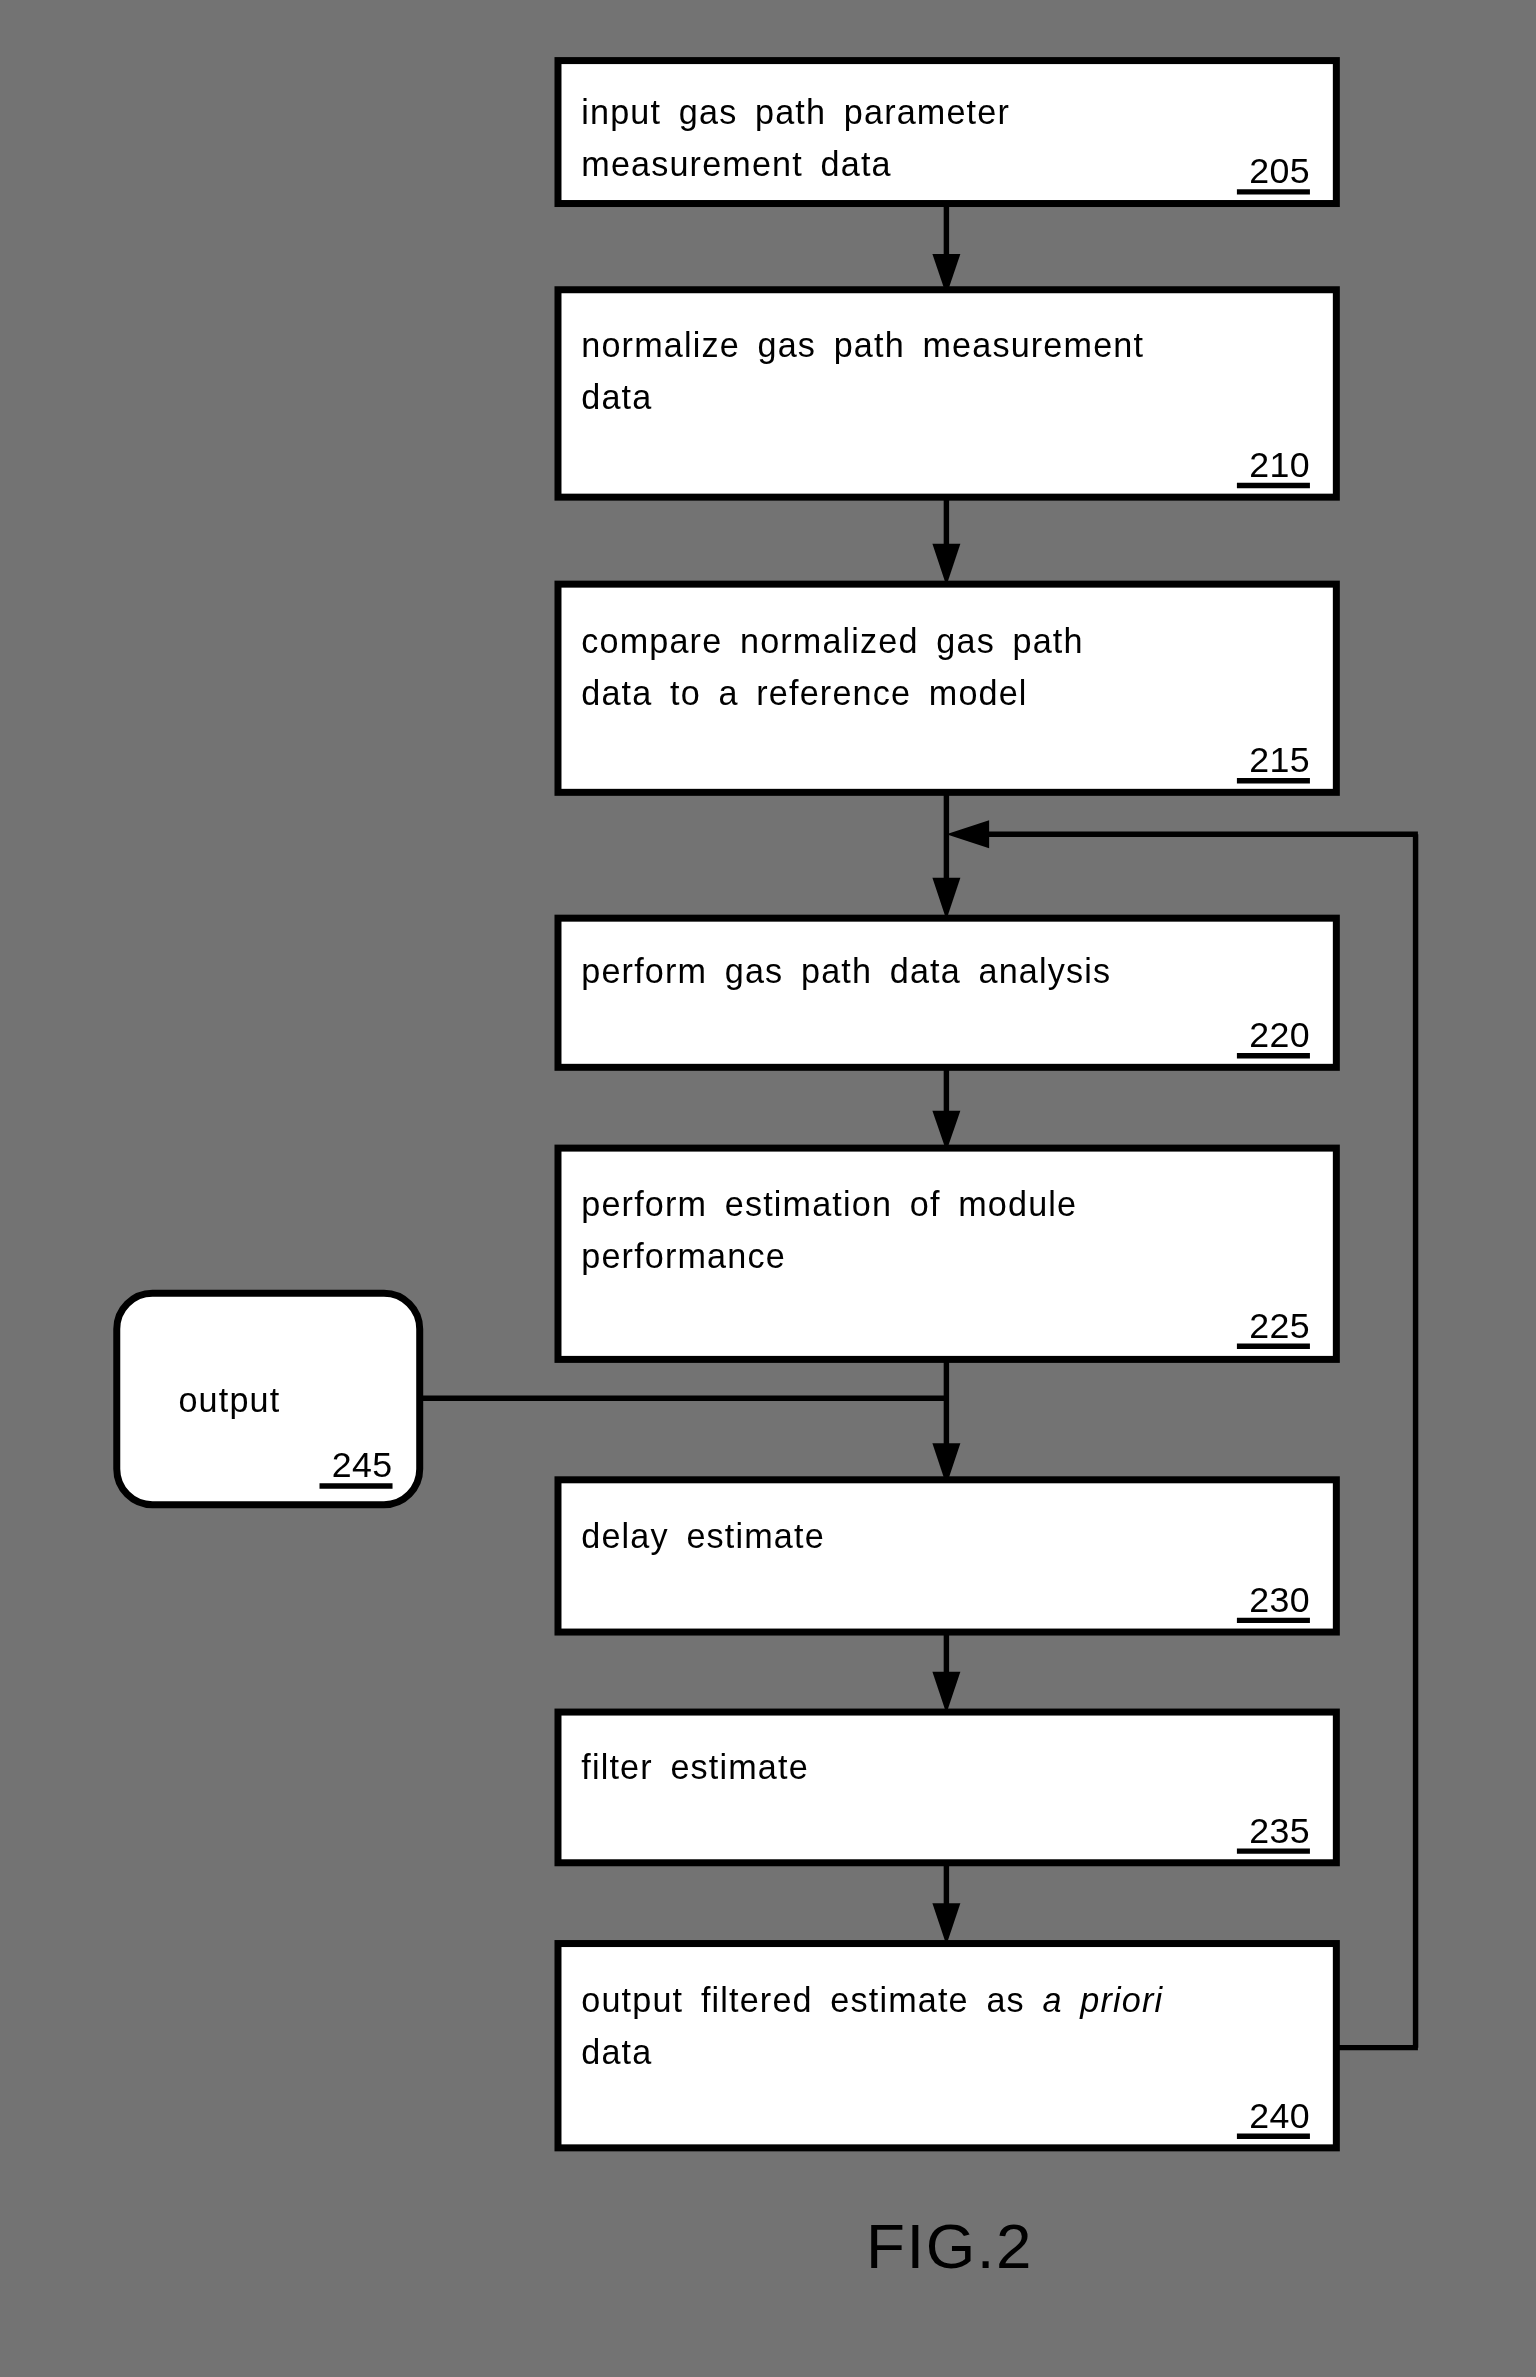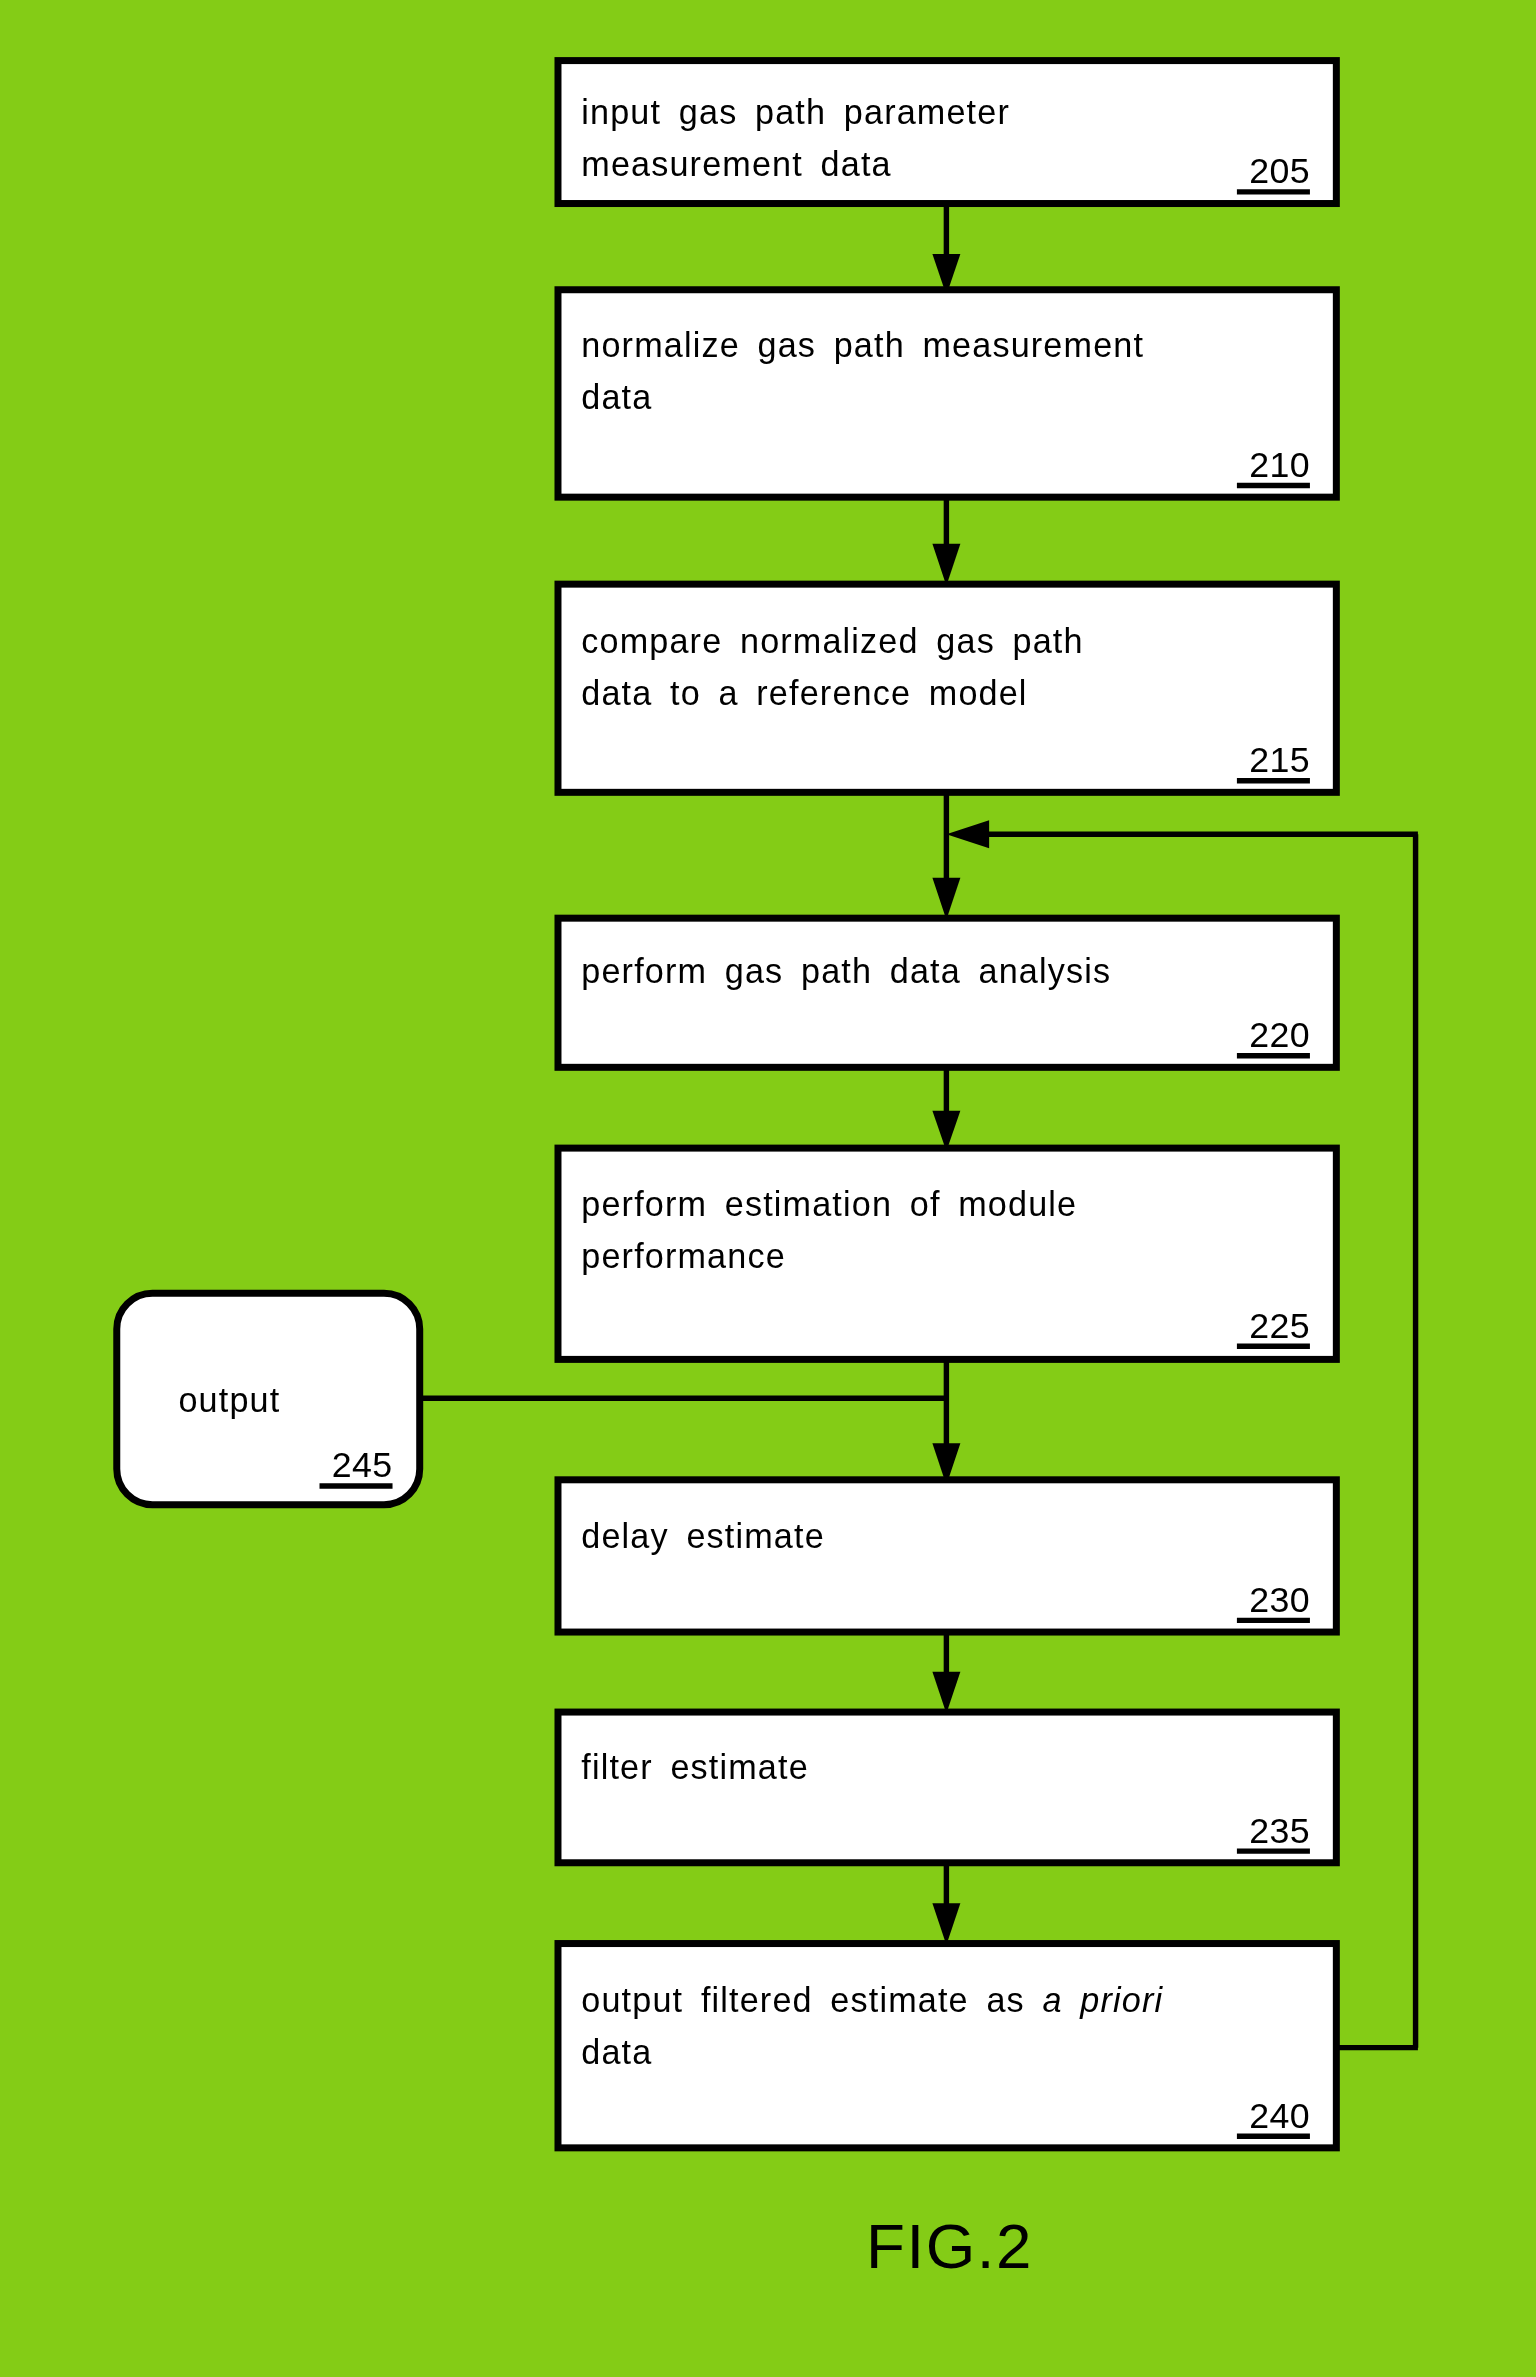--- a/index.html
+++ b/index.html
@@ -9,21 +9,21 @@
     background: #ffffff;
   }
   body {
     font-family: "Liberation Sans", sans-serif;
     color: #000000;
   }
   #page {
     position: relative;
     width: 1537px;
     height: 2377px;
-    background: #84cc16;
+    background: #737373;
     overflow: hidden;
   }
   #figure-svg {
     position: absolute;
     left: 0;
     top: 0;
     width: 1537px;
     height: 2377px;
     display: block;
   }

